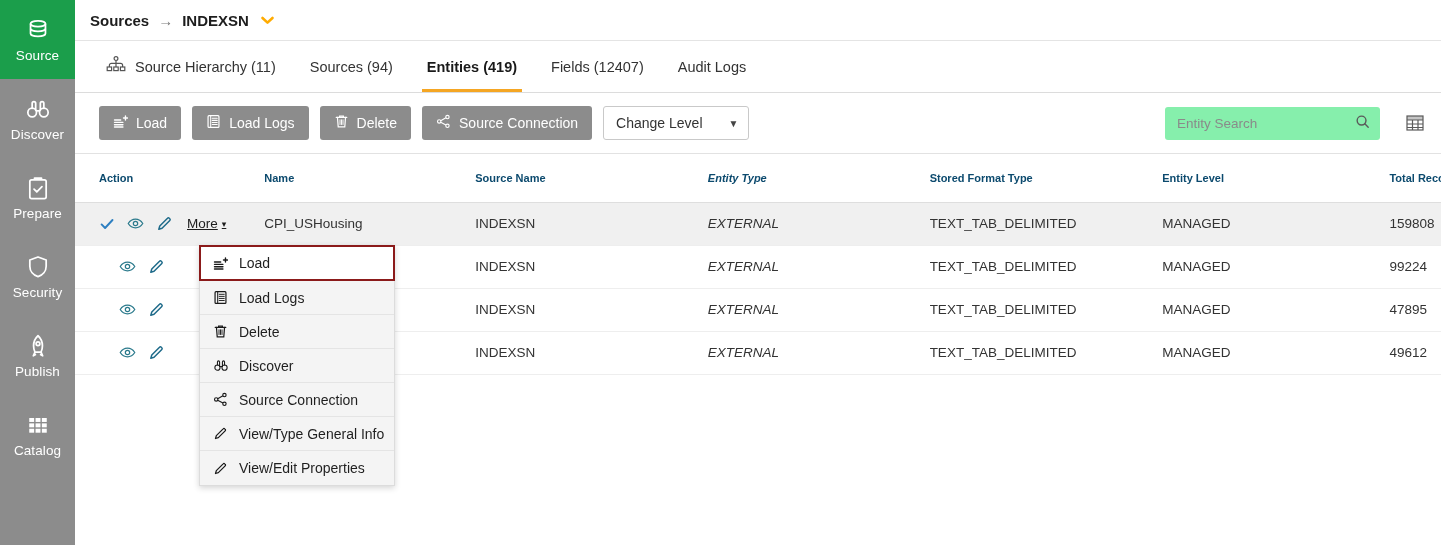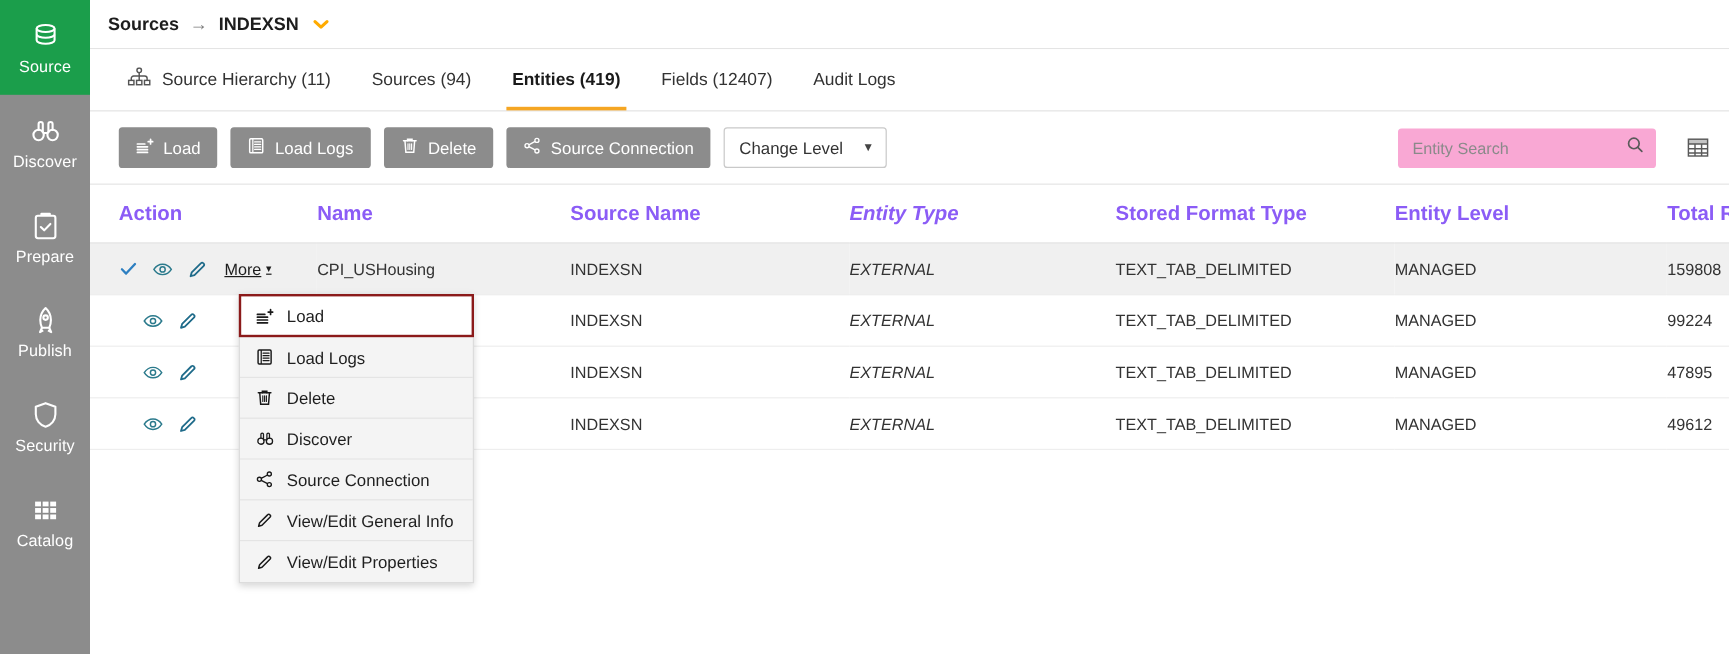--- a/index.html
+++ b/index.html
@@ -75,45 +75,45 @@
     display:inline-flex; align-items:center; gap:8px;
     background:#8c8c8c; color:#fff;
     border:none; border-radius:3px;
     font-size:14px; font-family:inherit;
     cursor:pointer; white-space:nowrap;
   }
   .tbtn svg { flex:0 0 auto; }
   .select {
     height:34px; min-width:120px;
     display:inline-flex; align-items:center; justify-content:space-between;
-    gap:16px; padding:0 10px 0 12px;
+    gap:26px; padding:0 10px 0 12px;
     background:#fff; color:#333;
     border:1px solid #c9c9c9; border-radius:3px;
     font-size:14px; cursor:pointer; white-space:nowrap;
   }
   .select .caret { font-size:10px; color:#444; }
   .spacer { flex:1; }
   .searchbox {
     width:215px; height:33px;
     display:flex; align-items:center; justify-content:flex-end;
     padding:0 10px 0 12px;
-    background:#f9a8d4; border:none; border-radius:3px;
+    background:#86efac; border:none; border-radius:3px;
   }
   .searchbox input {
     flex:1; border:none; outline:none; background:transparent;
     font-size:13.5px; font-family:inherit; color:#444;
   }
   .searchbox input::placeholder { color:#8a8a8a; }
   .gridtoggle { margin-left:14px; cursor:pointer; display:flex; align-items:center; }
 
   
   .tablewrap { flex:1; overflow:hidden; position:relative; background:#fff; }
   table.grid { width:1520px; border-collapse:collapse; table-layout:fixed; }
   table.grid th {
-    text-align:left; font-size:17px; font-weight:bold; color:#8b5cf6;
+    text-align:left; font-size:11px; font-weight:bold; color:#0c4a6e;
     padding:14px 0 14px 0; height:48px;
     border-bottom:1px solid #dedede;
     white-space:nowrap;
   }
   table.grid td {
     font-size:13.5px; color:#333; height:43px;
     padding:0; border-bottom:1px solid #eeeeee;
     white-space:nowrap;
   }
   tr.row-selected td { background:#f0f0f0; }
@@ -197,35 +197,35 @@
           <path d="M9 5V3.6h6V5" stroke-linejoin="round"></path>
           <path d="M8.6 13l2.4 2.4 4.4-4.6" stroke-linecap="round" stroke-linejoin="round"></path>
         </svg>
       </span>
       <span class="rail-label">Prepare</span>
     </div>
 
     <div class="rail-item">
       <span class="rail-ico">
         <svg width="28" height="28" viewBox="0 0 24 24" fill="none" stroke="#fff" stroke-width="1.5">
+          <path d="M12 3.4l7 2.6v5.4c0 4.1-2.9 7.6-7 8.8-4.1-1.2-7-4.7-7-8.8V6l7-2.6z" stroke-linejoin="round"></path>
+        </svg>
+      </span>
+      <span class="rail-label">Security</span>
+    </div>
+
+    <div class="rail-item">
+      <span class="rail-ico">
+        <svg width="28" height="28" viewBox="0 0 24 24" fill="none" stroke="#fff" stroke-width="1.5">
           <path d="M12 3.2c2.6 2.4 3.8 5.6 3.8 8.6 0 2.2-.5 4-1.2 5.4H9.4C8.7 15.8 8.2 14 8.2 11.8c0-3 1.2-6.2 3.8-8.6z" stroke-linejoin="round"></path>
           <circle cx="12" cy="10" r="1.6"></circle>
           <path d="M9.4 17.2l-1.4 3.2 2.3-1.3M14.6 17.2l1.4 3.2-2.3-1.3" stroke-linejoin="round"></path>
         </svg>
       </span>
       <span class="rail-label">Publish</span>
-    </div>
-
-    <div class="rail-item">
-      <span class="rail-ico">
-        <svg width="28" height="28" viewBox="0 0 24 24" fill="none" stroke="#fff" stroke-width="1.5">
-          <path d="M12 3.4l7 2.6v5.4c0 4.1-2.9 7.6-7 8.8-4.1-1.2-7-4.7-7-8.8V6l7-2.6z" stroke-linejoin="round"></path>
-        </svg>
-      </span>
-      <span class="rail-label">Security</span>
     </div>
 
     <div class="rail-item">
       <span class="rail-ico">
         <svg width="28" height="28" viewBox="0 0 24 24" fill="#fff" stroke="none">
           <rect x="4.5" y="6" width="4.2" height="3.4"></rect>
           <rect x="9.9" y="6" width="4.2" height="3.4"></rect>
           <rect x="15.3" y="6" width="4.2" height="3.4"></rect>
           <rect x="4.5" y="10.6" width="4.2" height="3.4"></rect>
           <rect x="9.9" y="10.6" width="4.2" height="3.4"></rect>
@@ -539,21 +539,21 @@
       </span>
       <span>Source Connection</span>
     </div>
 
     <div class="menu-item">
       <span class="menu-ico">
         <svg width="15" height="15" viewBox="0 0 18 18" fill="none" stroke="#1a1a1a" stroke-width="1.5" stroke-linecap="round" stroke-linejoin="round">
           <path d="M3 15l1-3.4L12.2 3.4a1.3 1.3 0 011.9 0l.5.5a1.3 1.3 0 010 1.9L6.4 14 3 15z"></path>
         </svg>
       </span>
-      <span>View/Edit General Info</span>
+      <span>View/Type General Info</span>
     </div>
 
     <div class="menu-item">
       <span class="menu-ico">
         <svg width="15" height="15" viewBox="0 0 18 18" fill="none" stroke="#1a1a1a" stroke-width="1.5" stroke-linecap="round" stroke-linejoin="round">
           <path d="M3 15l1-3.4L12.2 3.4a1.3 1.3 0 011.9 0l.5.5a1.3 1.3 0 010 1.9L6.4 14 3 15z"></path>
         </svg>
       </span>
       <span>View/Edit Properties</span>
     </div>

